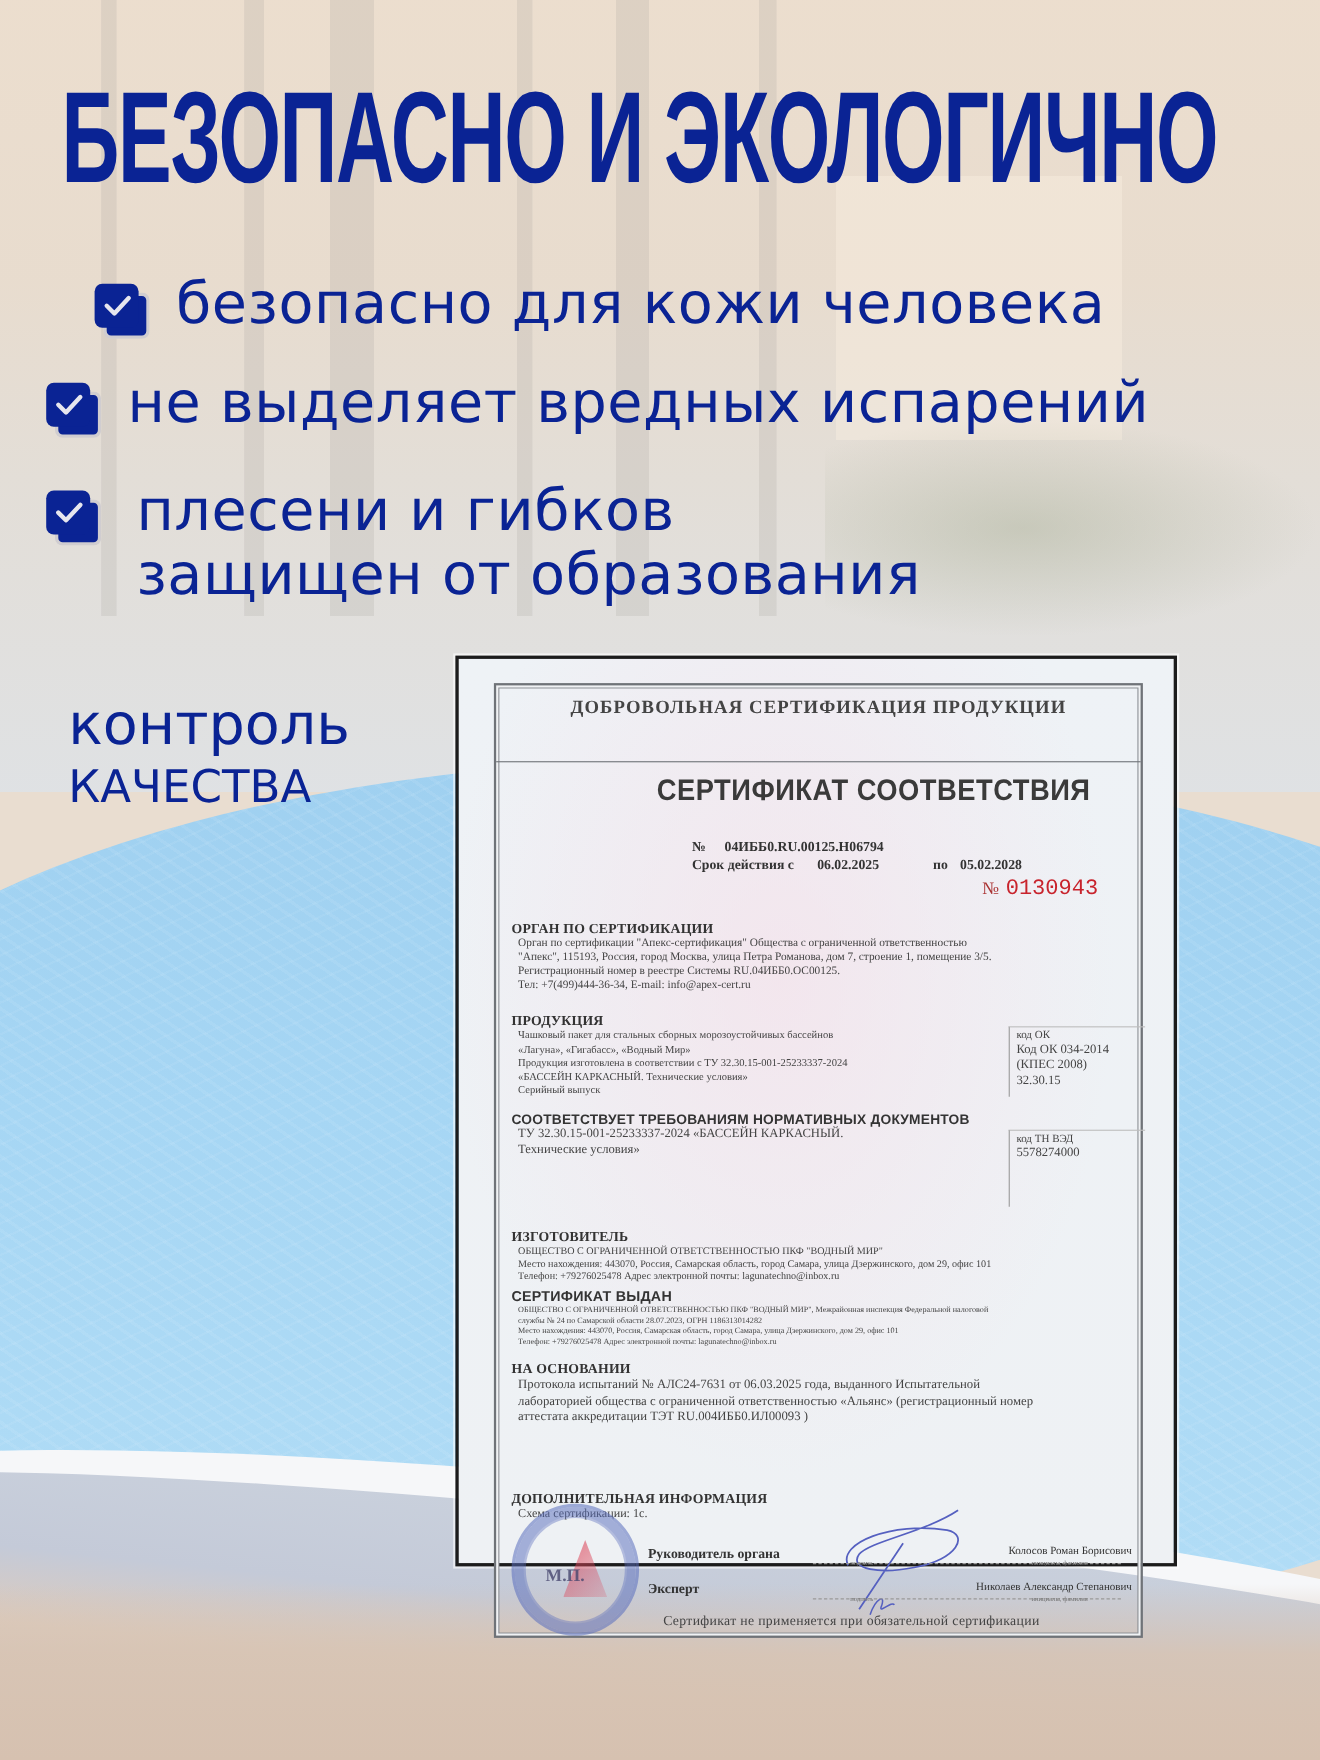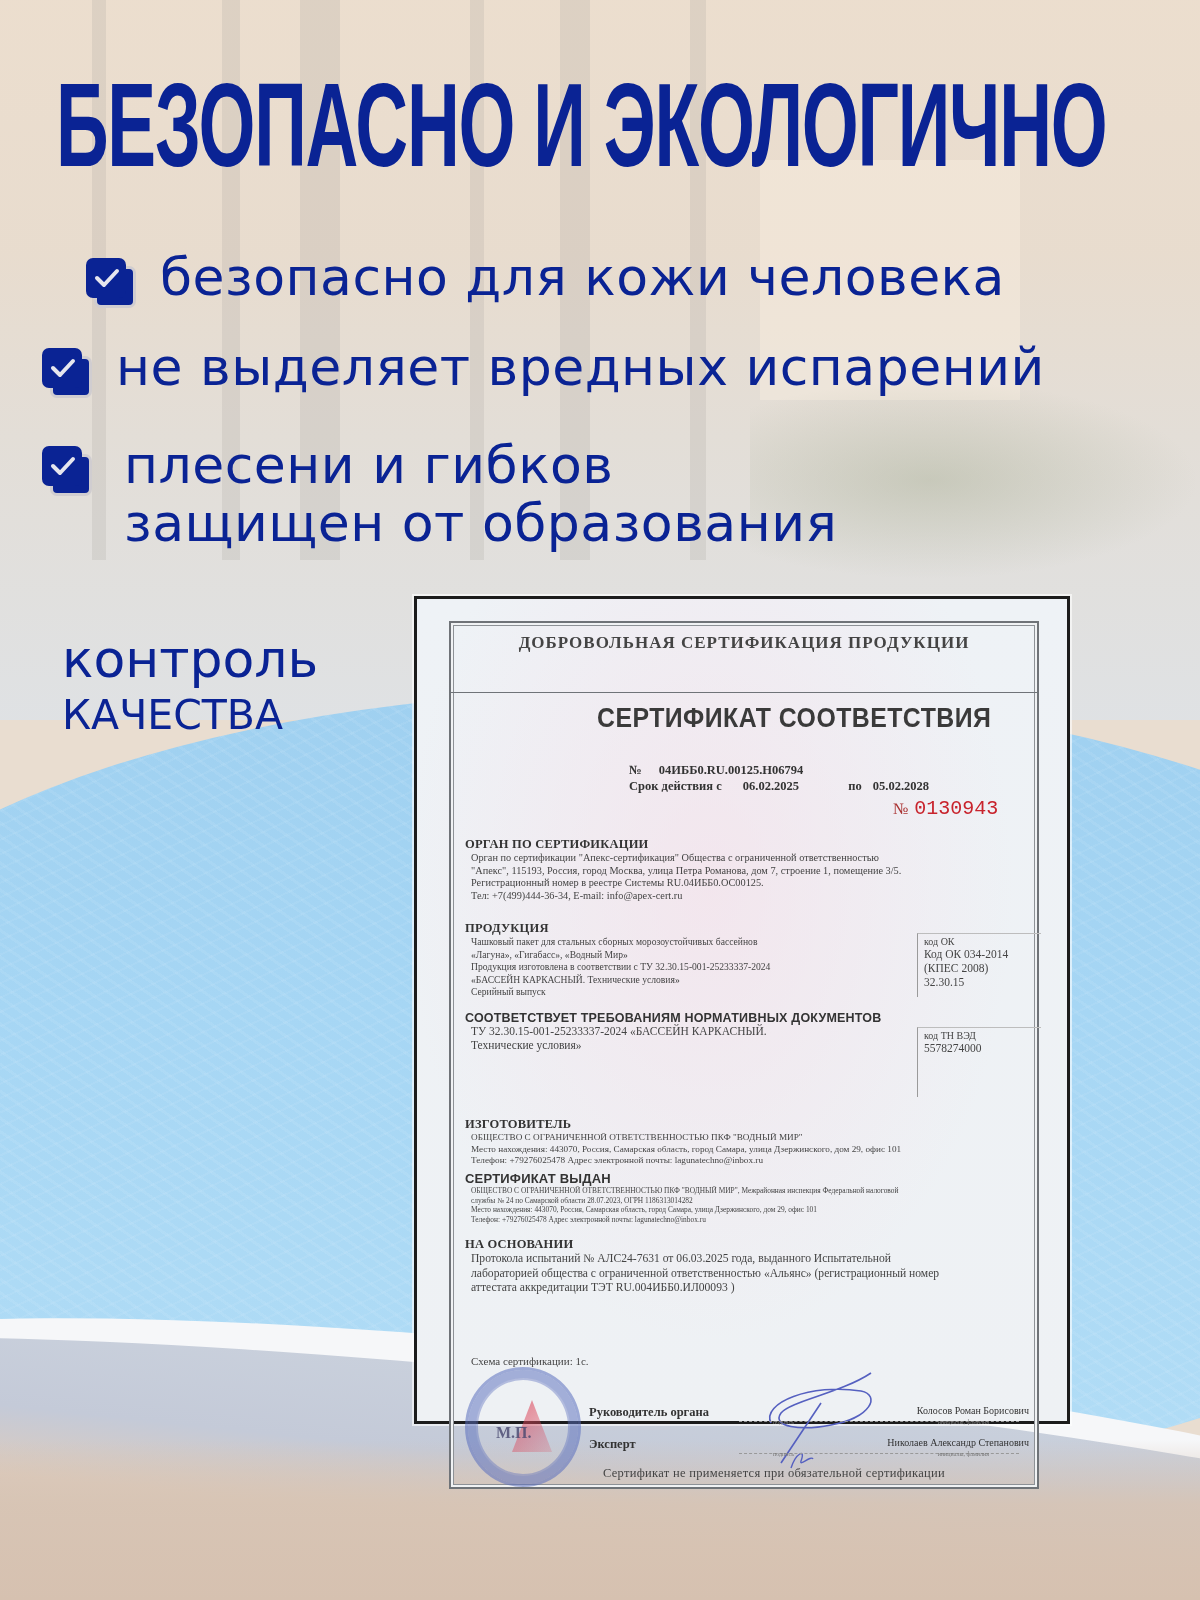--- a/index.html
+++ b/index.html
@@ -297,20 +297,21 @@
     <div class="sec s6">
       <div class="sec-h">НА ОСНОВАНИИ</div>
       <div class="sec-b">
         <div>Протокола испытаний № АЛС24-7631 от 06.03.2025 года, выданного Испытательной</div>
         <div>лабораторией общества с ограниченной ответственностью «Альянс» (регистрационный номер</div>
         <div>аттестата аккредитации ТЭТ RU.004ИББ0.ИЛ00093 )</div>
       </div>
     </div>
 
     <div class="sec s7">
+      <div class="sec-h">ДОПОЛНИТЕЛЬНАЯ ИНФОРМАЦИЯ</div>
       <div class="sec-b">
         <div>Схема сертификации: 1с.</div>
       </div>
     </div>
 
     <div class="stamp">
       <div class="logo"></div>
       <div class="mp">М.П.</div>
     </div>
 

